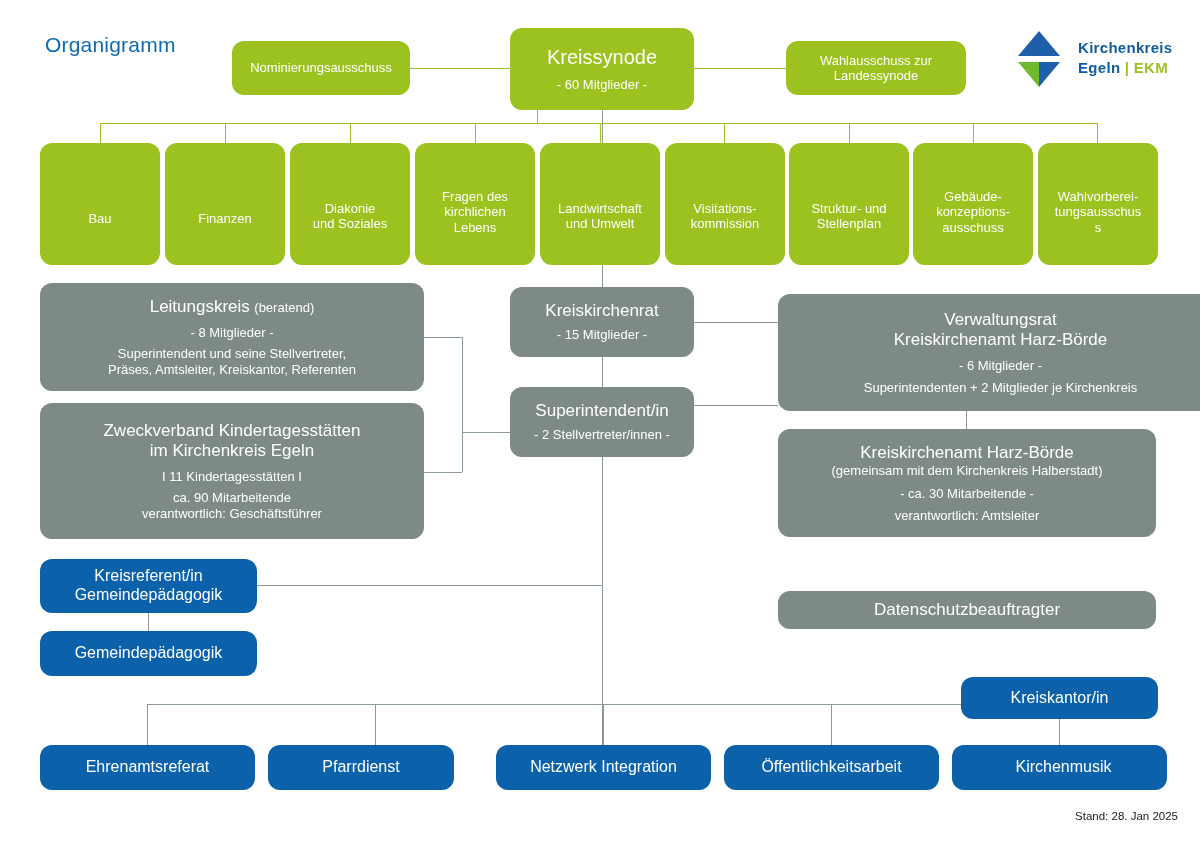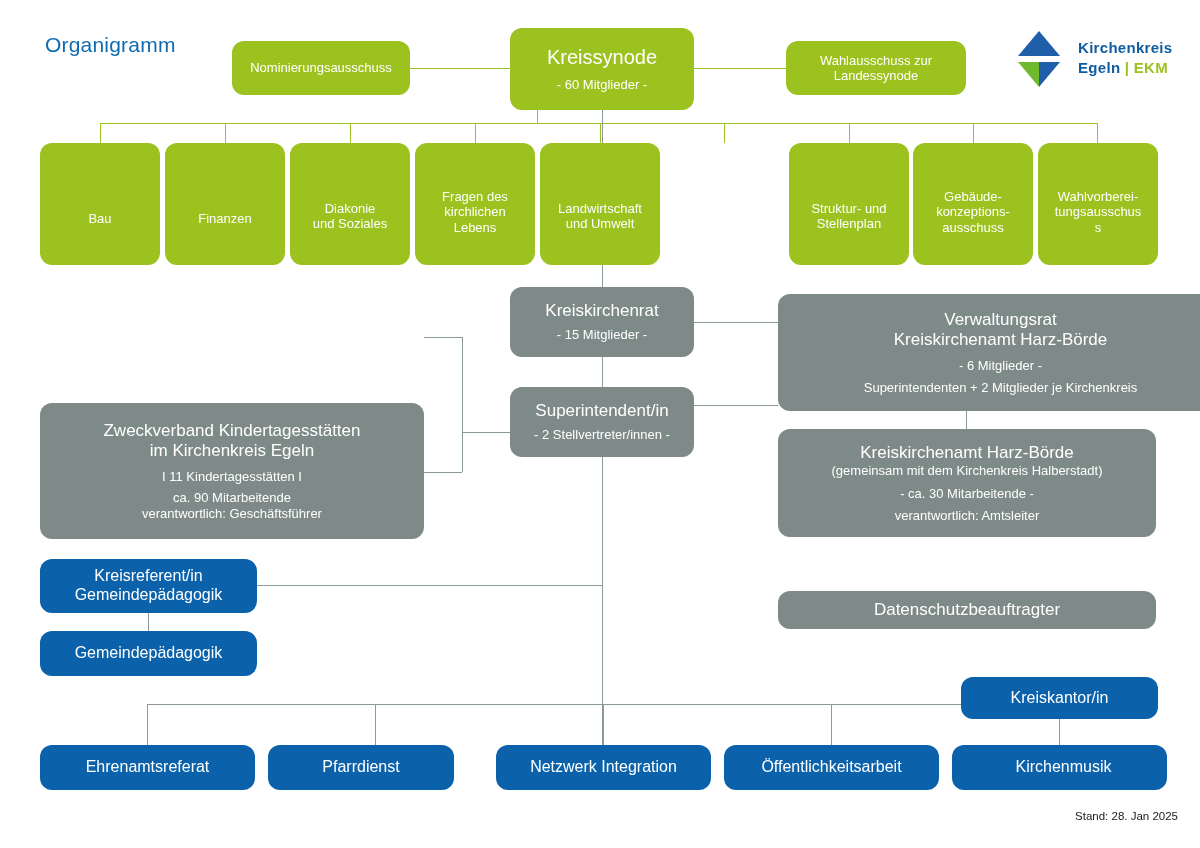--- a/index.html
+++ b/index.html
@@ -158,35 +158,48 @@
   </div>
   <div class="node green" style="left:415px;top:143px;width:120px;height:122px;padding-top:20px;">
     <div class="t2">Fragen des</div>
     <div class="t2">kirchlichen</div>
     <div class="t2">Lebens</div>
   </div>
   <div class="node green" style="left:540px;top:143px;width:120px;height:122px;padding-top:28px;">
     <div class="t2">Landwirtschaft</div>
     <div class="t2">und Umwelt</div>
   </div>
+  <div class="node green" style="left:665px;top:143px;width:120px;height:122px;padding-top:28px;">
+    <div class="t2">Visitations-</div>
+    <div class="t2">kommission</div>
+  </div>
   <div class="node green" style="left:789px;top:143px;width:120px;height:122px;padding-top:28px;">
     <div class="t2">Struktur- und</div>
     <div class="t2">Stellenplan</div>
   </div>
   <div class="node green" style="left:913px;top:143px;width:120px;height:122px;padding-top:20px;">
     <div class="t2">Gebäude-</div>
     <div class="t2">konzeptions-</div>
     <div class="t2">ausschuss</div>
   </div>
   <div class="node green" style="left:1038px;top:143px;width:120px;height:122px;padding-top:20px;">
     <div class="t2">Wahlvorberei-</div>
     <div class="t2">tungsausschus</div>
     <div class="t2">s</div>
   </div>
 
+  <div class="node grey" style="left:40px;top:283px;width:384px;height:108px;">
+    <div>
+      <span class="t1">Leitungskreis</span>
+      <span class="t2">(beratend)</span>
+    </div>
+    <div class="t2 sp8">- 8 Mitglieder -</div>
+    <div class="t2 sp6">Superintendent und seine Stellvertreter,</div>
+    <div class="t2">Präses, Amtsleiter, Kreiskantor, Referenten</div>
+  </div>
 
   <div class="node grey" style="left:40px;top:403px;width:384px;height:136px;">
     <div class="t1">Zweckverband Kindertagesstätten</div>
     <div class="t1">im Kirchenkreis Egeln</div>
     <div class="t2 sp8">I 11 Kindertagesstätten I</div>
     <div class="t2 sp6">ca. 90 Mitarbeitende</div>
     <div class="t2">verantwortlich: Geschäftsführer</div>
   </div>
 
   <div class="node grey" style="left:510px;top:287px;width:184px;height:70px;">

